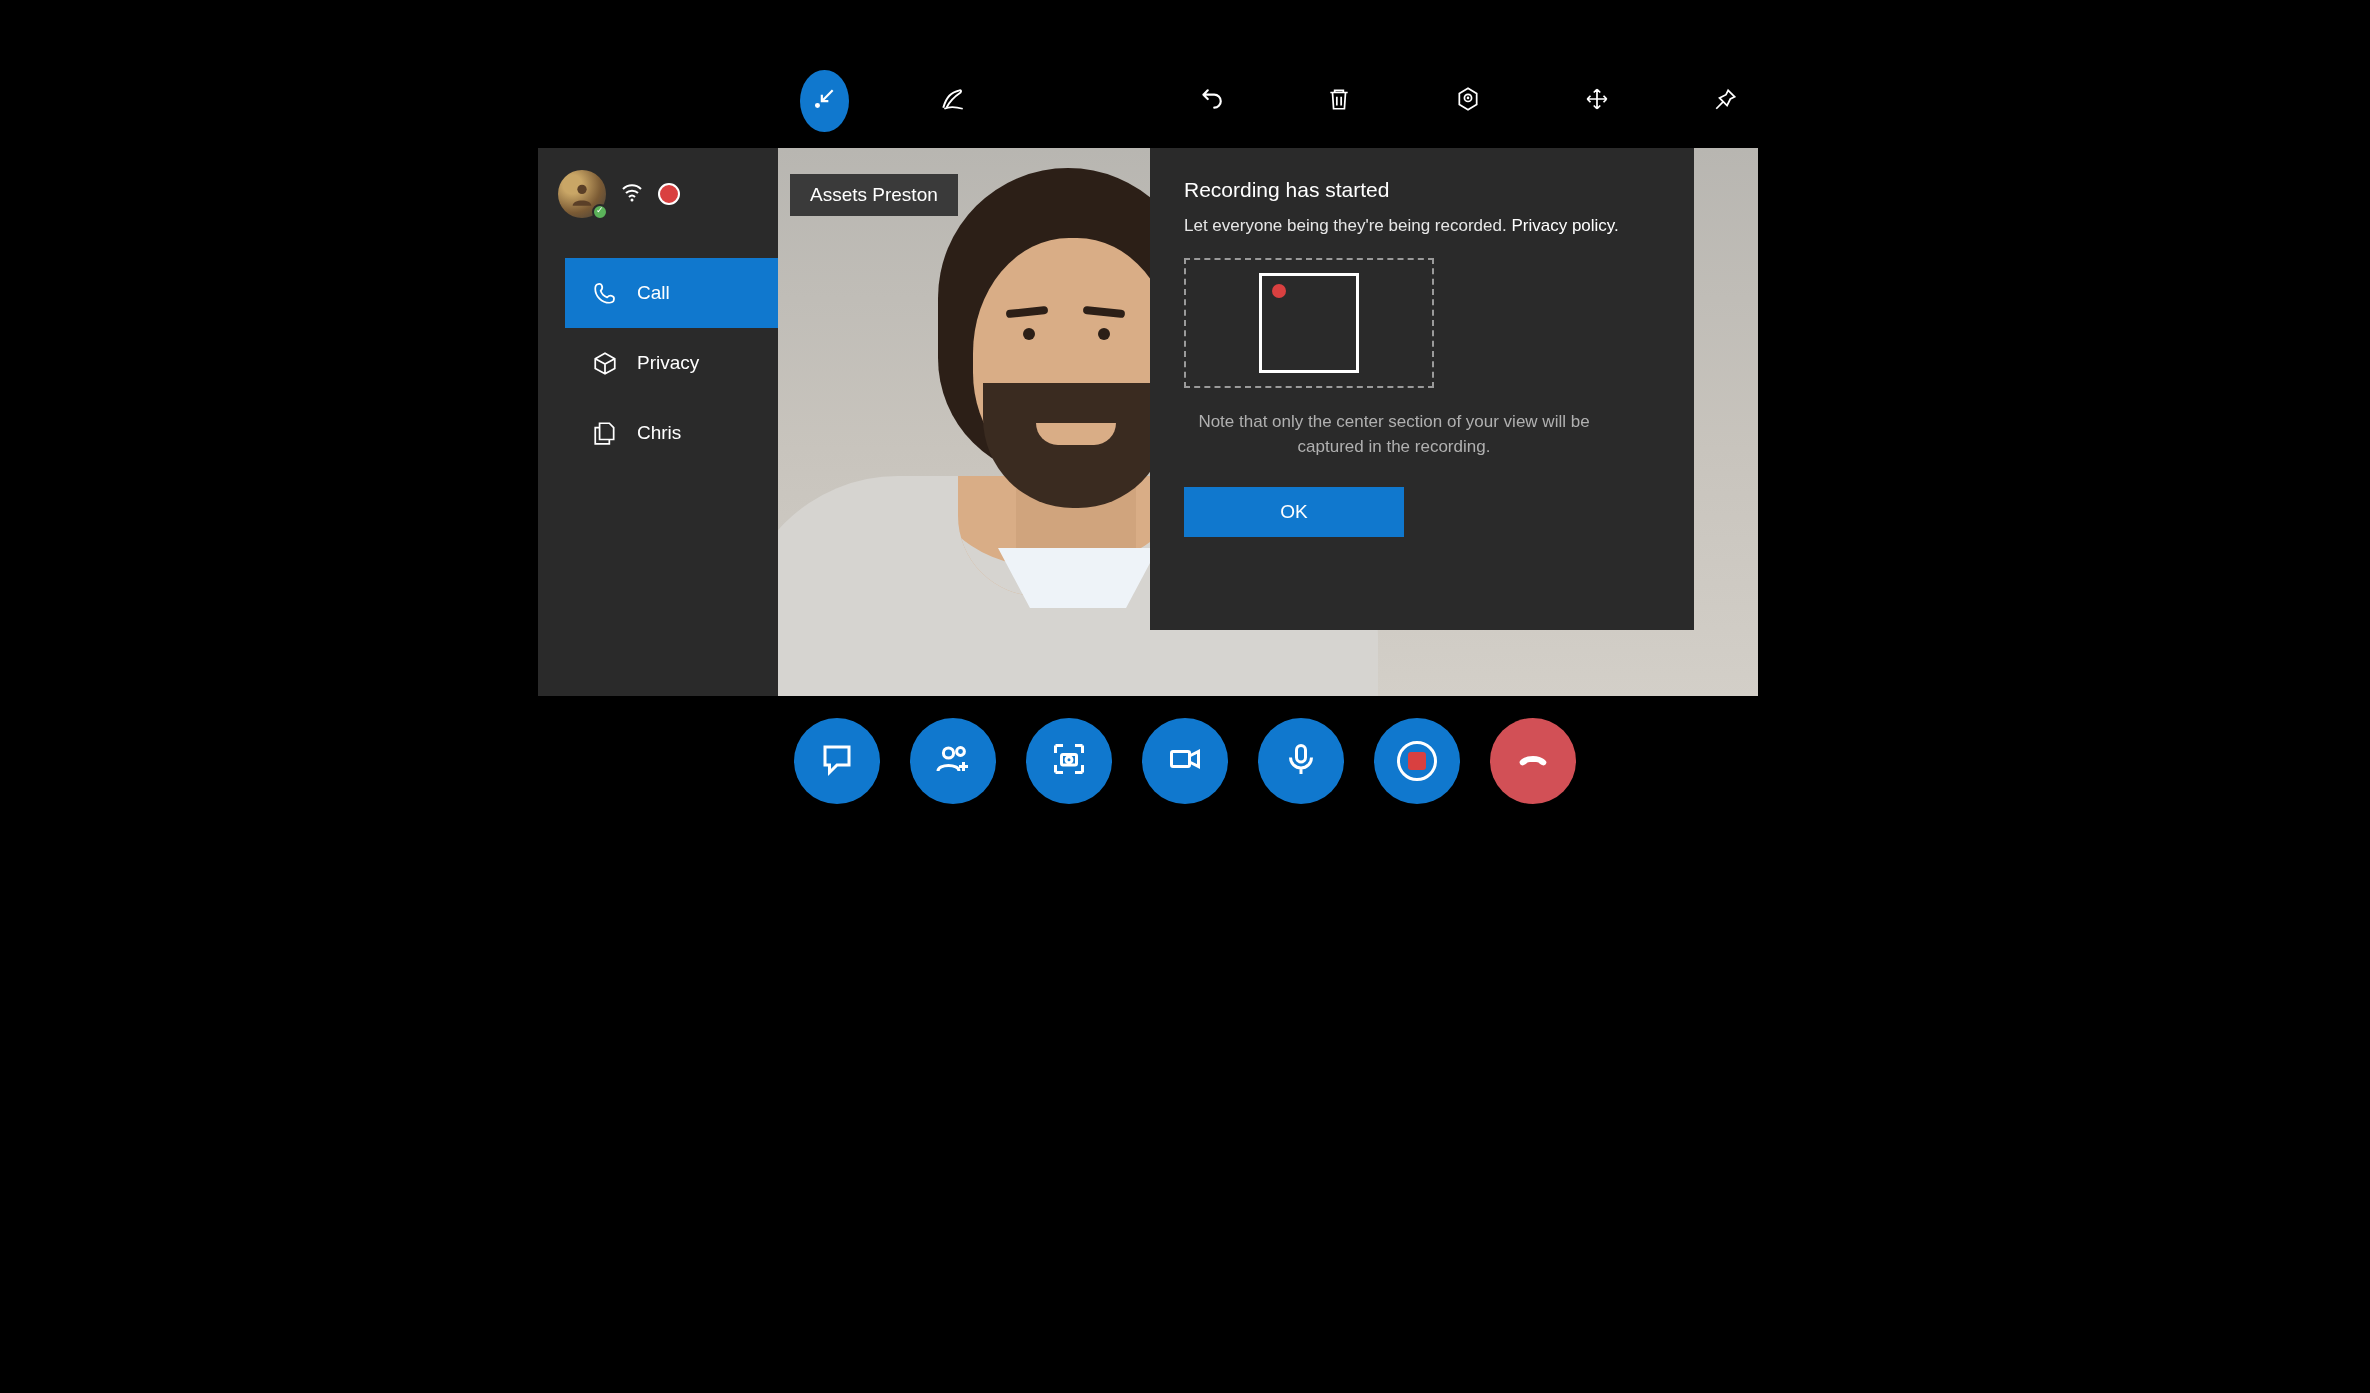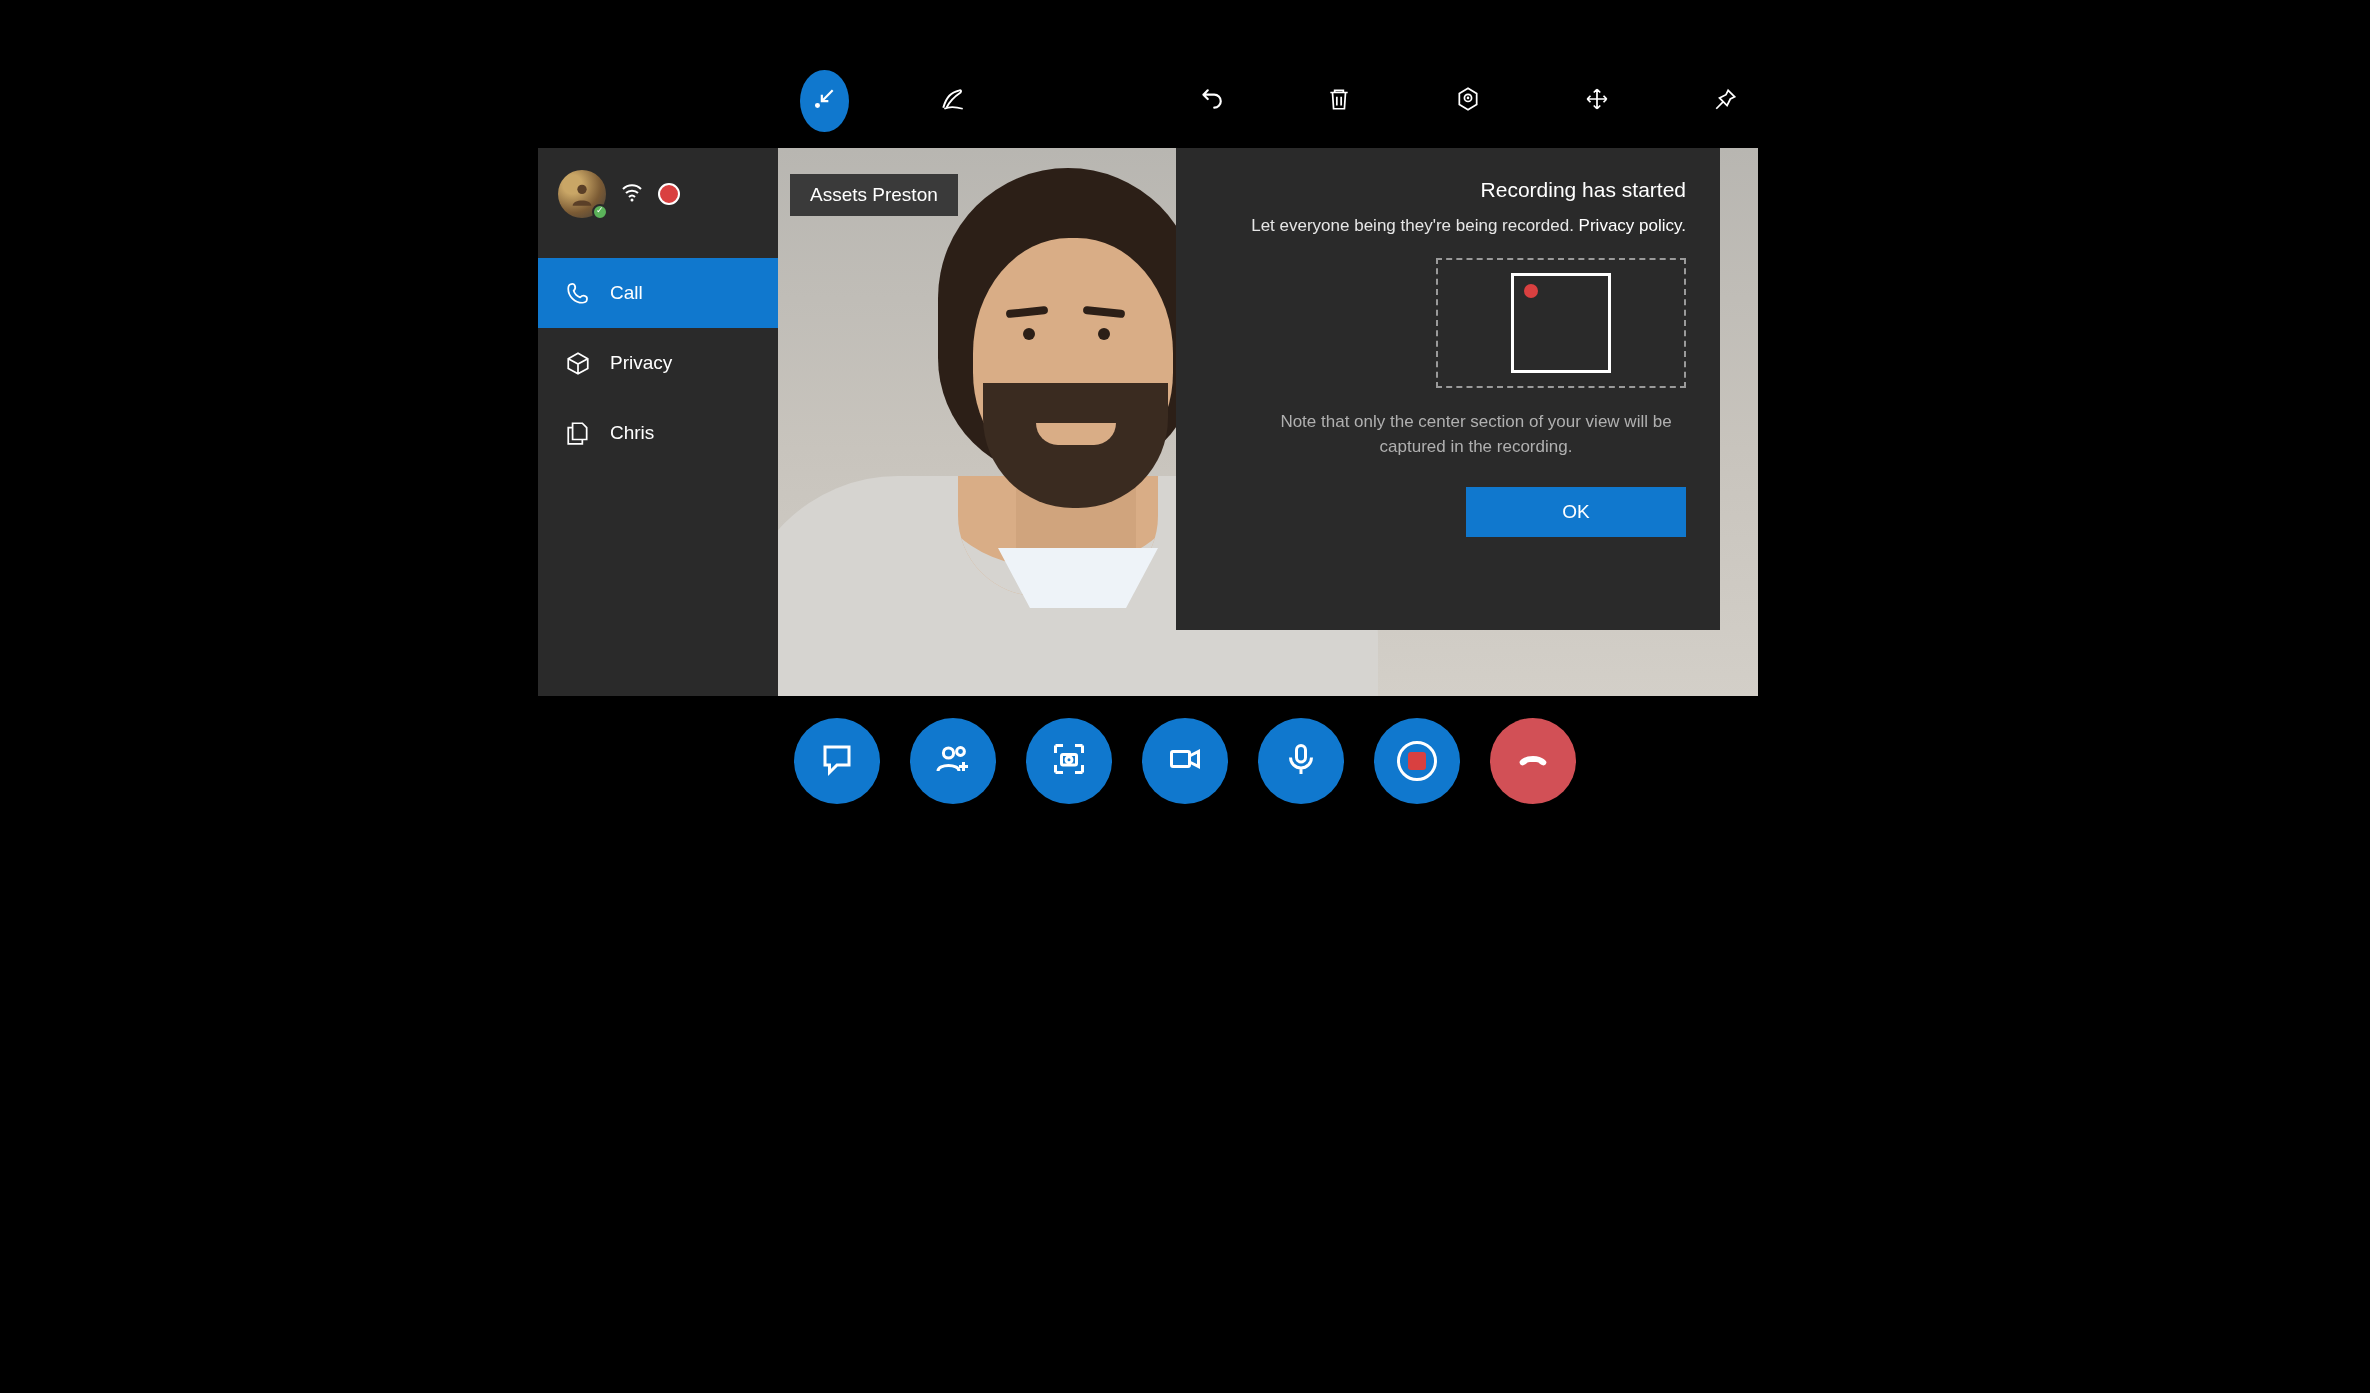--- a/index.html
+++ b/index.html
@@ -66,21 +66,21 @@
     background: #5bb35a; border: 2px solid #2a2a2a;
   }
   .presence-dot::after{
     content:'✓'; color:#fff; font-size:9px; position:absolute; left:2px; top:-1px;
   }
   .wifi-icon svg { width: 24px; height: 24px; }
   .rec-indicator {
     width: 22px; height: 22px; border-radius: 50%;
     background: #d94040; border: 2px solid #fff;
   }
-  .sidebar-nav { display:flex; flex-direction:column; flex:1; }
+  .sidebar-nav { display:flex; flex-direction:column; flex:1;margin-left:27px; }
   .nav-item {
     display: flex; align-items: center; gap: 18px;
     padding: 22px 26px;
     font-size: 19px;
     cursor: pointer;
   }
   .nav-item.active { background: #1078ce; }
   .nav-item .nav-icon { width: 28px; display:flex; align-items:center; justify-content:center; }
   .nav-item .nav-icon svg { width: 26px; height: 26px; stroke:#fff; fill:none; stroke-width:1.6; }
   .nav-spacer { flex:1; }
@@ -131,25 +131,25 @@
 
   .name-badge {
     position: absolute; top: 26px; left: 12px;
     background: #3a3a3a; color: #fff;
     padding: 10px 20px; font-size: 19px;
   }
 
   
   .dialog {
     position: absolute;
-    left: 706px; top: 148px;
+    left: 680px; top: 148px;
     width: 544px; height: 482px;
     background: #2a2a2a;
     padding: 30px 34px 28px;
-    display:flex; flex-direction:column; align-items:flex-end;
+    display:flex; flex-direction:column; align-items:flex-start;
   }
   .dialog-title { font-size: 21px; margin-bottom: 14px; }
   .dialog-sub { font-size: 17px; color:#e6e6e6; margin-bottom: 22px; text-align:center; }
   .dialog-sub a { color:#fff; cursor:pointer; }
   .capture-diagram {
     width: 250px; height: 130px;
     border: 2px dashed #9a9a9a;
     position: relative;
     margin-bottom: 22px;
   }

